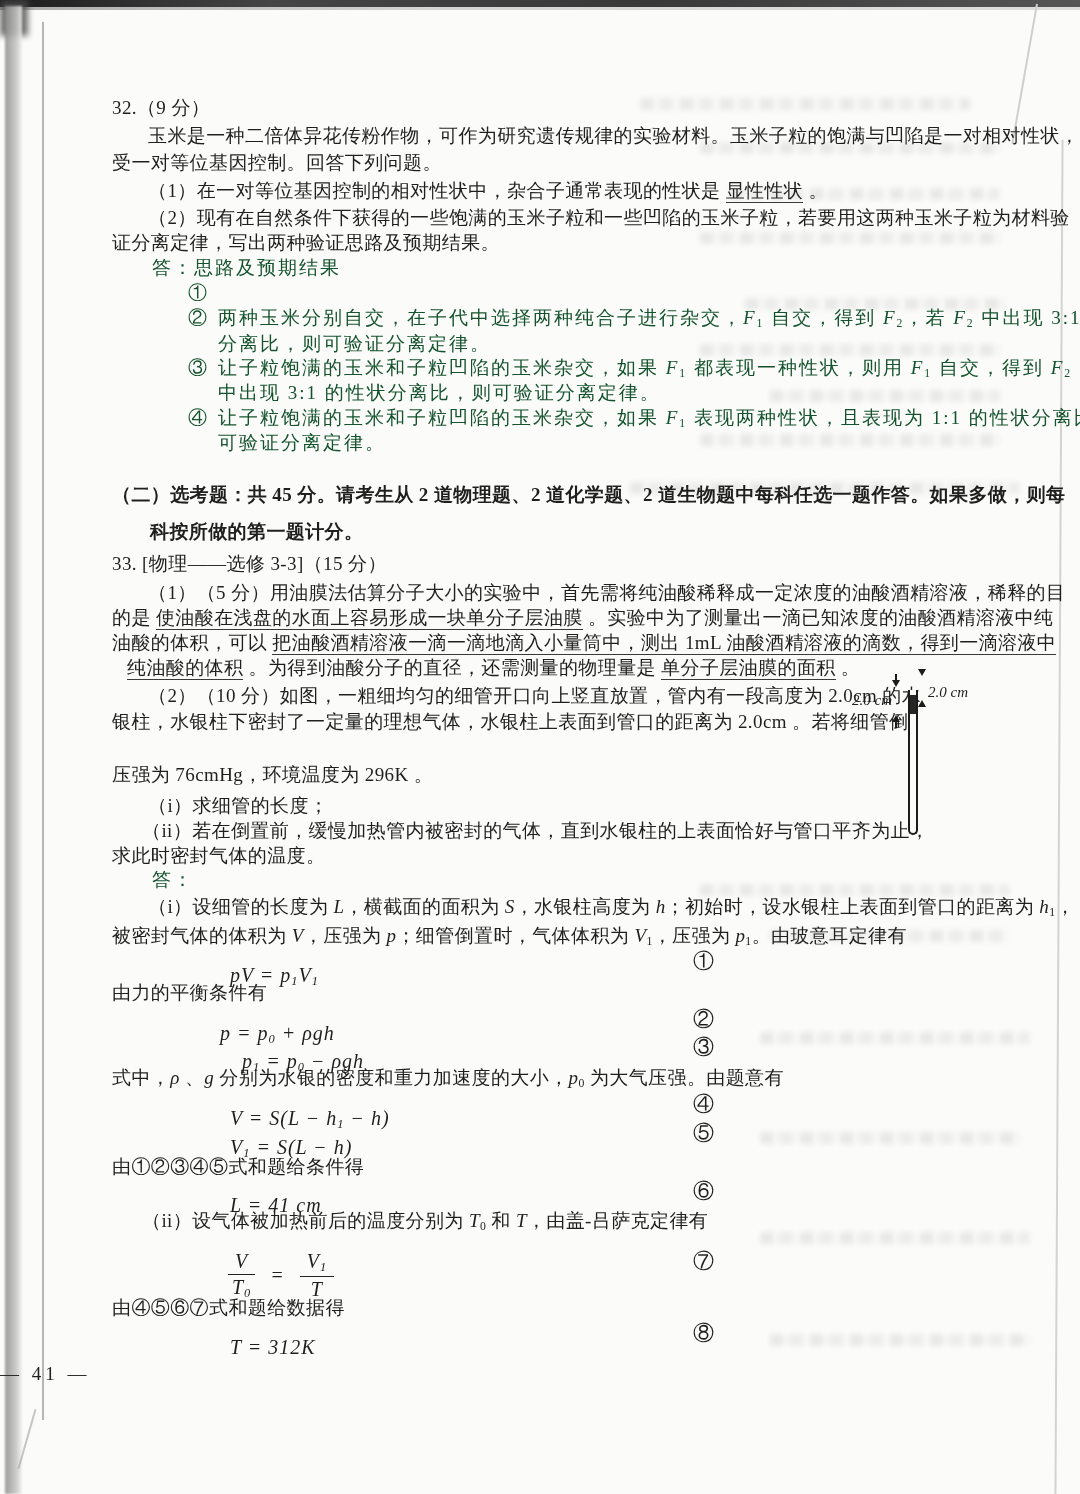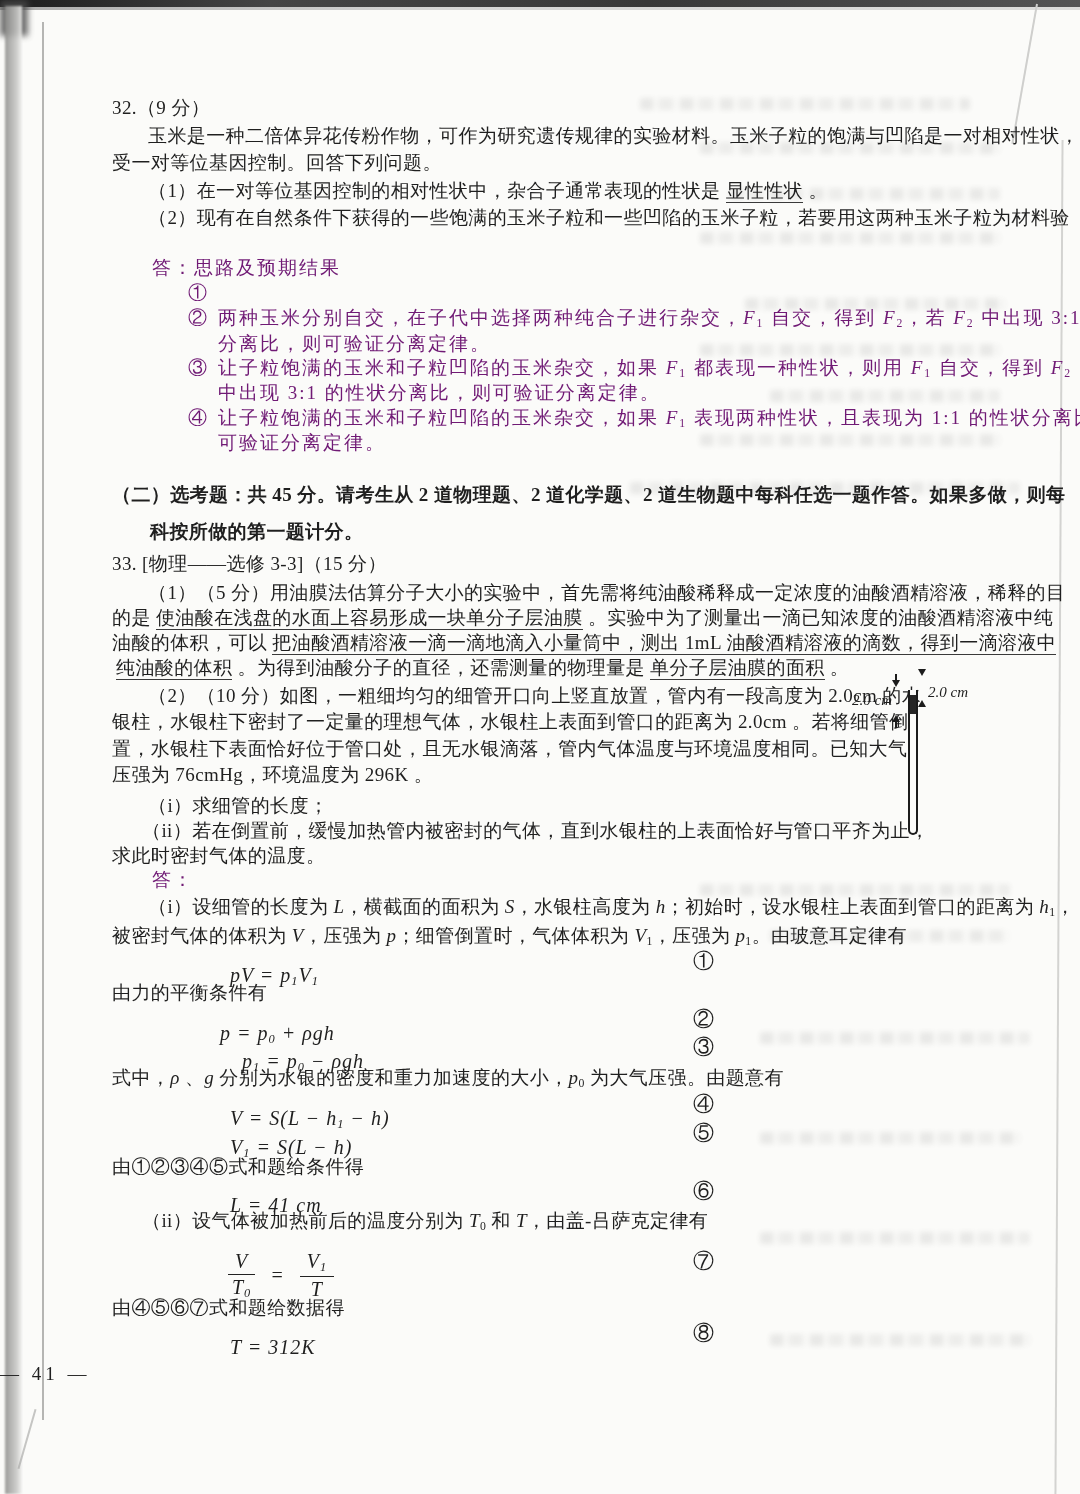--- a/index.html
+++ b/index.html
@@ -1,19 +1,19 @@
 <!DOCTYPE html>
 <html lang="zh"><head>
 <meta charset="utf-8">
 <style>
   html,body{margin:0;padding:0;background:#e9e9e7;}
   #page{position:relative;width:1080px;height:1494px;margin:0 auto;background:#fbfbf9;overflow:hidden;
         font-family:"Liberation Serif","DejaVu Serif",serif;color:#1f1f1f;}
   .ln{position:absolute;white-space:nowrap;font-size:19px;line-height:1.25;letter-spacing:.4px;}
-  .kai{letter-spacing:2px;color:#701a75;}
+  .kai{letter-spacing:2px;color:#14532d;}
   .bold{font-weight:bold;}
   .formula{font-style:italic;font-size:20px;letter-spacing:1px;margin-top:12px;}
   .eqnum{font-style:normal;font-size:21px;letter-spacing:0;}
   .seg-u{border-bottom:1.2px solid #3a3a3a;padding-bottom:1px;}
   .seg-b{font-size:.62em;vertical-align:-0.28em;}
   .seg-i{font-style:italic;font-family:"Liberation Serif","DejaVu Serif",serif;}
   .pagenum{left:0;width:1080px;letter-spacing:4px;font-size:19px;}
   
   .frac{display:inline-flex;flex-direction:column;align-items:center;vertical-align:middle;line-height:1.15;}
   .fnum{border-bottom:1.6px solid #222;padding:0 7px 1px;}
@@ -72,20 +72,21 @@
   <div class="bleed" style="left:760px;top:1032px;width:270px"></div>
   <div class="bleed" style="left:760px;top:1132px;width:260px"></div>
   <div class="bleed" style="left:760px;top:1232px;width:270px"></div>
   <div class="bleed" style="left:770px;top:1334px;width:260px"></div>
 
   <div class="ln" style="left:112px;top:96px">32.（9 分）</div>
   <div class="ln" style="left:148px;top:124px">玉米是一种二倍体异花传粉作物，可作为研究遗传规律的实验材料。玉米子粒的饱满与凹陷是一对相对性状，</div>
   <div class="ln" style="left:112px;top:151px">受一对等位基因控制。回答下列问题。</div>
   <div class="ln" style="left:148px;top:179px"><span>（1）在一对等位基因控制的相对性状中，杂合子通常表现的性状是 </span><span class="seg-u">显性性状</span><span> 。</span></div>
   <div class="ln" style="left:148px;top:206px">（2）现有在自然条件下获得的一些饱满的玉米子粒和一些凹陷的玉米子粒，若要用这两种玉米子粒为材料验</div>
+  <div class="ln" style="left:112px;top:231px">证分离定律，写出两种验证思路及预期结果。</div>
 
   <div class="ln kai" style="left:152px;top:256px">
     <span>答：</span><span>思路及预期结果</span>
   </div>
 
   <div class="ln kai" style="left:188px;top:281px">①</div>
 
   <div class="ln kai" style="left:188px;top:306px">②</div>
   <div class="ln kai" style="left:218px;top:306px"><span>两种玉米分别自交，在子代中选择两种纯合子进行杂交，</span><span class="seg-i">F</span><span class="seg-b">1</span><span> 自交，得到 </span><span class="seg-i">F</span><span class="seg-b">2</span><span>，若 </span><span class="seg-i">F</span><span class="seg-b">2</span><span> 中出现 3:1 的性状</span></div>
   <div class="ln kai" style="left:218px;top:332px">分离比，则可验证分离定律。</div>
@@ -98,25 +99,24 @@
   <div class="ln kai" style="left:218px;top:406px"><span>让子粒饱满的玉米和子粒凹陷的玉米杂交，如果 </span><span class="seg-i">F</span><span class="seg-b">1</span><span> 表现两种性状，且表现为 1:1 的性状分离比，则</span></div>
   <div class="ln kai" style="left:218px;top:431px">可验证分离定律。</div>
 
   <div class="ln bold" style="left:112px;top:483px">（二）选考题：共 45 分。请考生从 2 道物理题、2 道化学题、2 道生物题中每科任选一题作答。如果多做，则每</div>
   <div class="ln bold" style="left:150px;top:520px">科按所做的第一题计分。</div>
 
   <div class="ln" style="left:112px;top:552px">33. [物理——选修 3-3]（15 分）</div>
   <div class="ln" style="left:148px;top:581px">（1）（5 分）用油膜法估算分子大小的实验中，首先需将纯油酸稀释成一定浓度的油酸酒精溶液，稀释的目</div>
   <div class="ln" style="left:112px;top:606px"><span>的是 </span><span class="seg-u">使油酸在浅盘的水面上容易形成一块单分子层油膜</span><span> 。实验中为了测量出一滴已知浓度的油酸酒精溶液中纯</span></div>
   <div class="ln" style="left:112px;top:631px"><span>油酸的体积，可以 </span><span class="seg-u">把油酸酒精溶液一滴一滴地滴入小量筒中，测出 1mL 油酸酒精溶液的滴数，得到一滴溶液中</span></div>
-  <div class="ln" style="left:116px;top:656px"><span class="seg-u">纯油酸的体积</span><span> 。为得到油酸分子的直径，还需测量的物理量是 </span><span class="seg-u">单分子层油膜的面积</span><span> 。</span></div>
+  <div class="ln" style="left:127px;top:656px"><span class="seg-u">纯油酸的体积</span><span> 。为得到油酸分子的直径，还需测量的物理量是 </span><span class="seg-u">单分子层油膜的面积</span><span> 。</span></div>
 
   <div class="ln" style="left:148px;top:684px">（2）（10 分）如图，一粗细均匀的细管开口向上竖直放置，管内有一段高度为 2.0cm 的水</div>
   <div class="ln" style="left:112px;top:710px">银柱，水银柱下密封了一定量的理想气体，水银柱上表面到管口的距离为 2.0cm 。若将细管倒</div>
-  <div class="ln" style="left:112px;top:737px">置，水银柱下表面恰好位于管口处，且无水银滴落，管内气体温度与环境温度相同。已知大气</div>
   <div class="ln" style="left:112px;top:763px">压强为 76cmHg，环境温度为 296K 。</div>
   <div class="ln" style="left:148px;top:794px">（i）求细管的长度；</div>
   <div class="ln" style="left:142px;top:819px">（ii）若在倒置前，缓慢加热管内被密封的气体，直到水银柱的上表面恰好与管口平齐为止，</div>
   <div class="ln" style="left:112px;top:844px">求此时密封气体的温度。</div>
 
   <div id="fig">
     <div class="tube"></div>
     <div class="mercury"></div>
     <div class="figlabel" style="left:10px;top:24px">2.0 cm</div>
     <div class="figlabel" style="left:86px;top:16px">2.0 cm</div>

